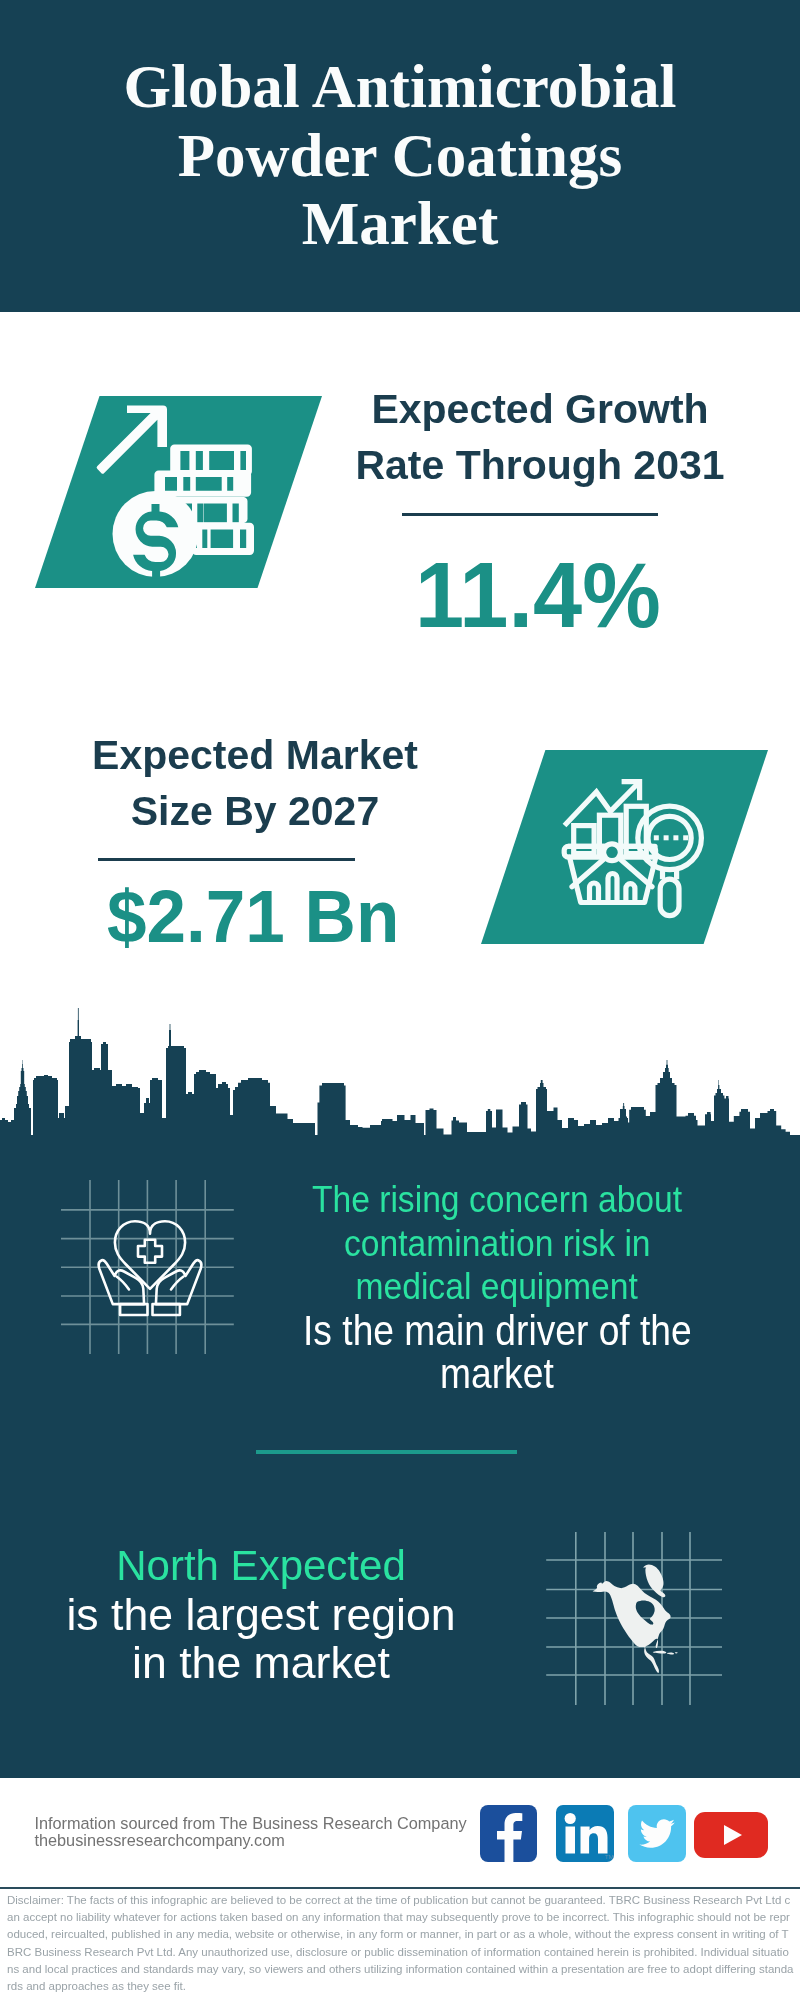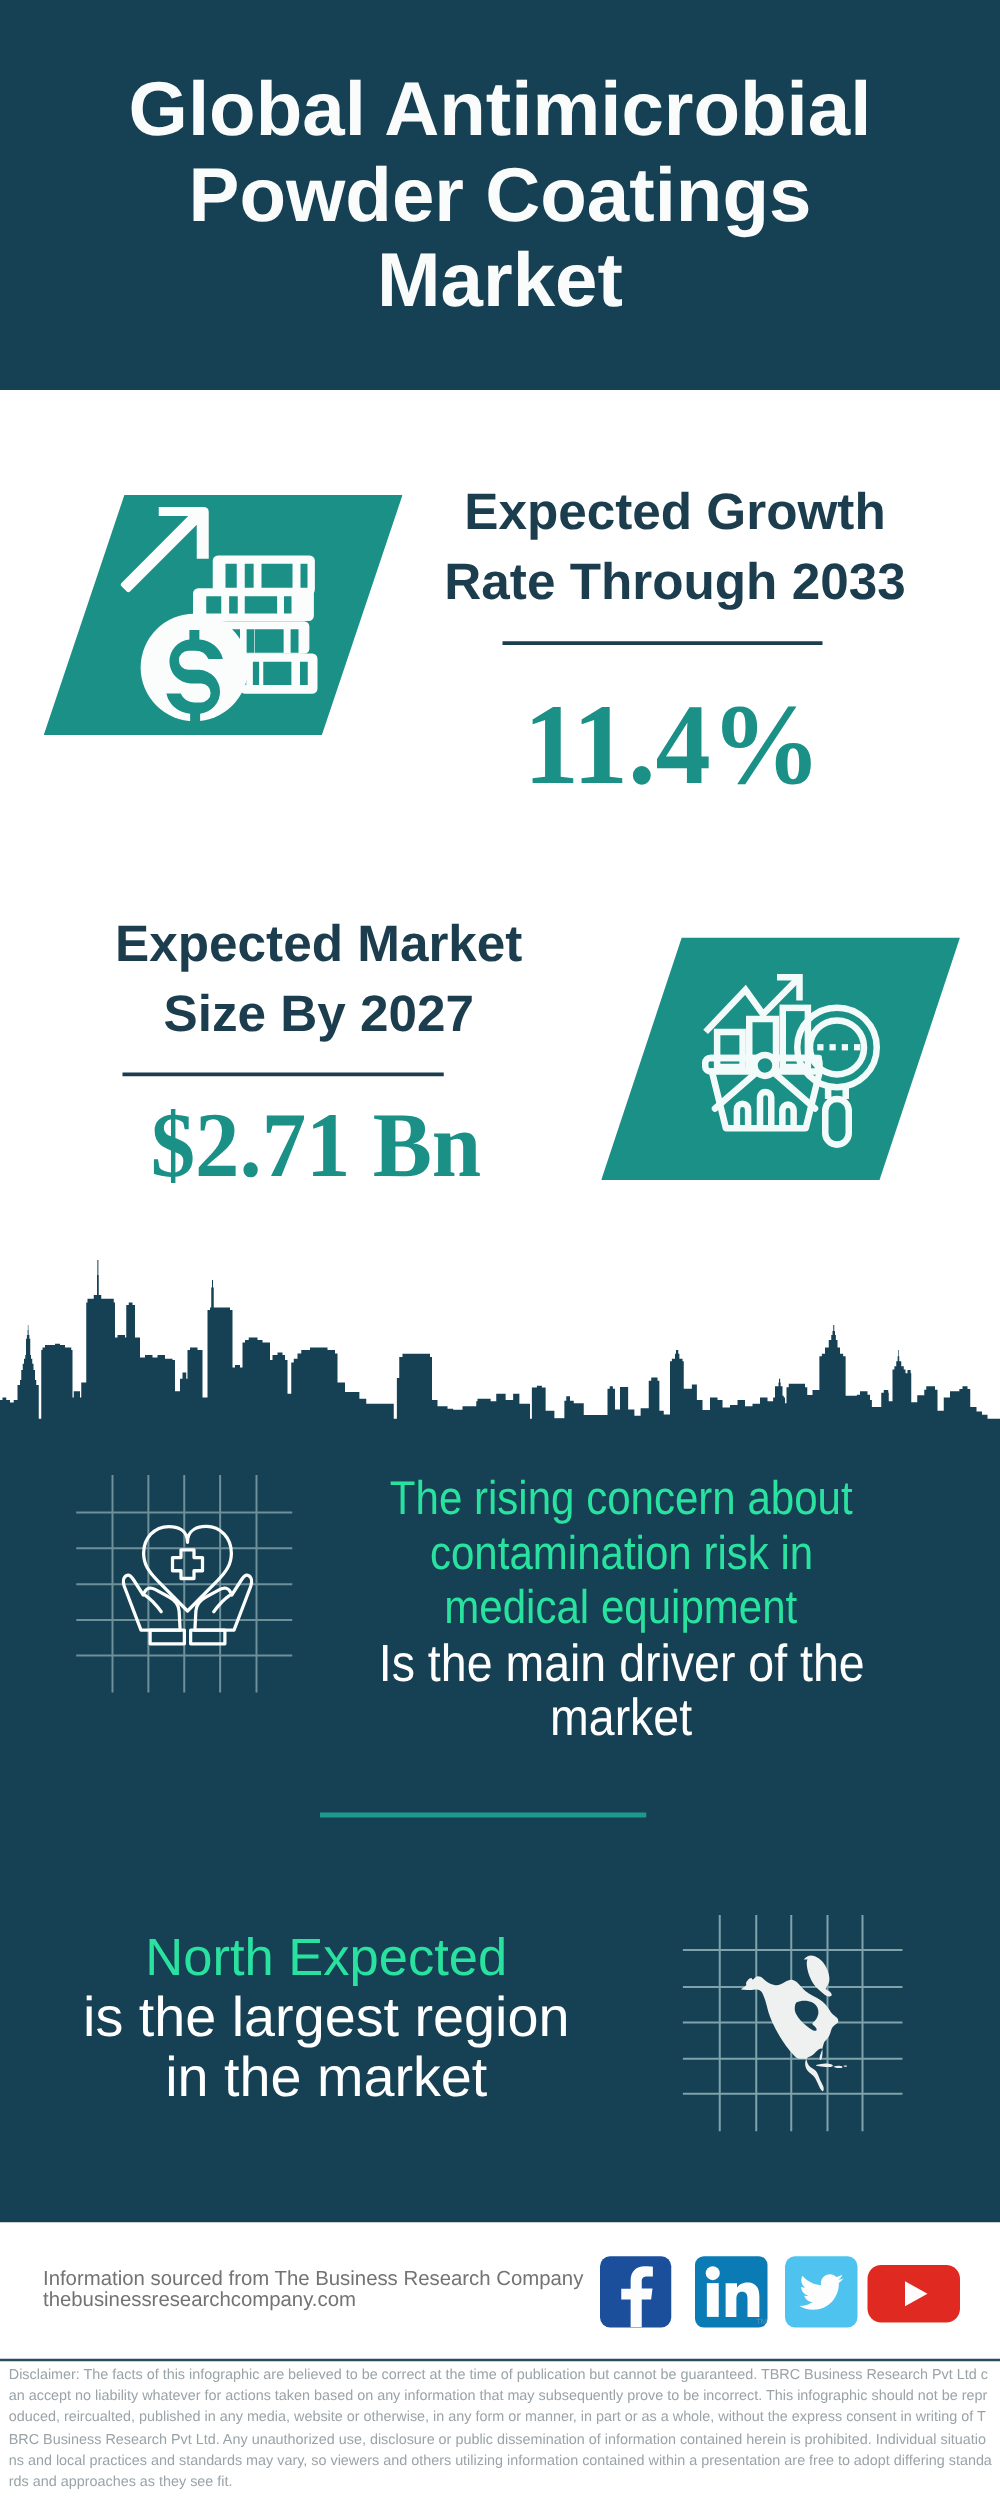--- a/index.html
+++ b/index.html
@@ -1,33 +1,33 @@
 <!DOCTYPE html>
 <html><head>
 <meta charset="utf-8">
 <style>
   html,body{margin:0;padding:0;}
   body{width:800px;height:2000px;background:#ffffff;font-family:"Liberation Sans",sans-serif;overflow:hidden;}
   .page{position:relative;width:800px;height:2000px;background:#fff;}
 
   
-  .header{position:absolute;left:0;top:0;width:800px;height:354px;background:#164154;}
+  .header{position:absolute;left:0;top:0;width:800px;height:354px;background:#164154;font-family:Liberation Serif, serif;}
   .header-title{position:absolute;left:0;top:53px;width:800px;text-align:center;color:#fafcfc;
     font-weight:bold;font-size:61px;line-height:68.5px;white-space:pre-line;}
 
   
   .whiteband{position:absolute;left:0;top:312px;width:800px;height:708px;background:#fff;}
 
   .para{position:absolute;}
   .para1{left:35px;top:396px;width:287px;height:192px;}
   .para2{left:481px;top:750px;width:287px;height:194px;}
 
   .stat-head{position:absolute;color:#1b3d4e;font-weight:bold;font-size:41px;line-height:56px;text-align:center;white-space:pre-line;}
   .stat-rule{position:absolute;height:3.5px;background:#1b3d4e;}
-  .stat-value{position:absolute;color:#1b9086;font-weight:bold;text-align:center;font-family:Liberation Serif, serif;}
+  .stat-value{position:absolute;color:#1b9086;font-weight:bold;text-align:center;}
   .stat-value > span{display:inline-block;}
 
   
   .skyline{position:absolute;left:0;top:1007.5px;width:800px;height:132.5px;}
 
   
   .darkband{position:absolute;left:0;top:1135px;width:800px;height:643px;background:#164154;}
 
   .msg{position:absolute;text-align:center;}
   .msg b{display:block;color:#2ae2a0;font-weight:normal;font-size:37.8px;line-height:43.5px;}
@@ -89,21 +89,21 @@
       <circle cx="120.5" cy="138" r="43" fill="#fbfdfd"></circle>
       <g fill="#1b9086">
         <path d="M116.5,108 h8 v7.6 a20.5,20.5 0 0 1 18.8,15.6 h-11.5 a11.5,11.5 0 0 0 -10.5,-6.6 h-5.6
                  a7.6,7.6 0 0 0 0,15.2 h8.6 a17.6,17.6 0 0 1 0.8,35.1 v7.7 h-8 v-7.7
                  a20.5,20.5 0 0 1 -19,-16.2 h11.5 a11.5,11.5 0 0 0 10.7,7.2 h5.6 a7.6,7.6 0 0 0 0,-15.2 h-8.6
                  a17.6,17.6 0 0 1 -0.8,-35.1 z"></path>
       </g>
     </svg>
   </div>
   <div class="stat-head" style="left:320px;top:381px;width:440px;">Expected Growth
-Rate Through 2033</div>
+Rate Through 2031</div>
   <div class="stat-rule" style="left:402px;top:512.5px;width:256px;"></div>
   <div class="stat-value" style="left:318px;top:549px;width:440px;font-size:92px;line-height:92px;"><span style="transform:scaleX(0.96);">11.4%</span></div>
 
   <div class="para para2">
     <svg width="287" height="194" viewBox="0 0 287 194">
       <polygon points="64.4,0 287,0 222.6,194 0,194" fill="#1b9086"></polygon>
       <g fill="none" stroke="#f2fbfa" stroke-width="5.2" stroke-linejoin="miter">
 
         <polyline points="83.5,75.5 115.4,41.9 129.4,61.4 158.6,31.7"></polyline>
 

